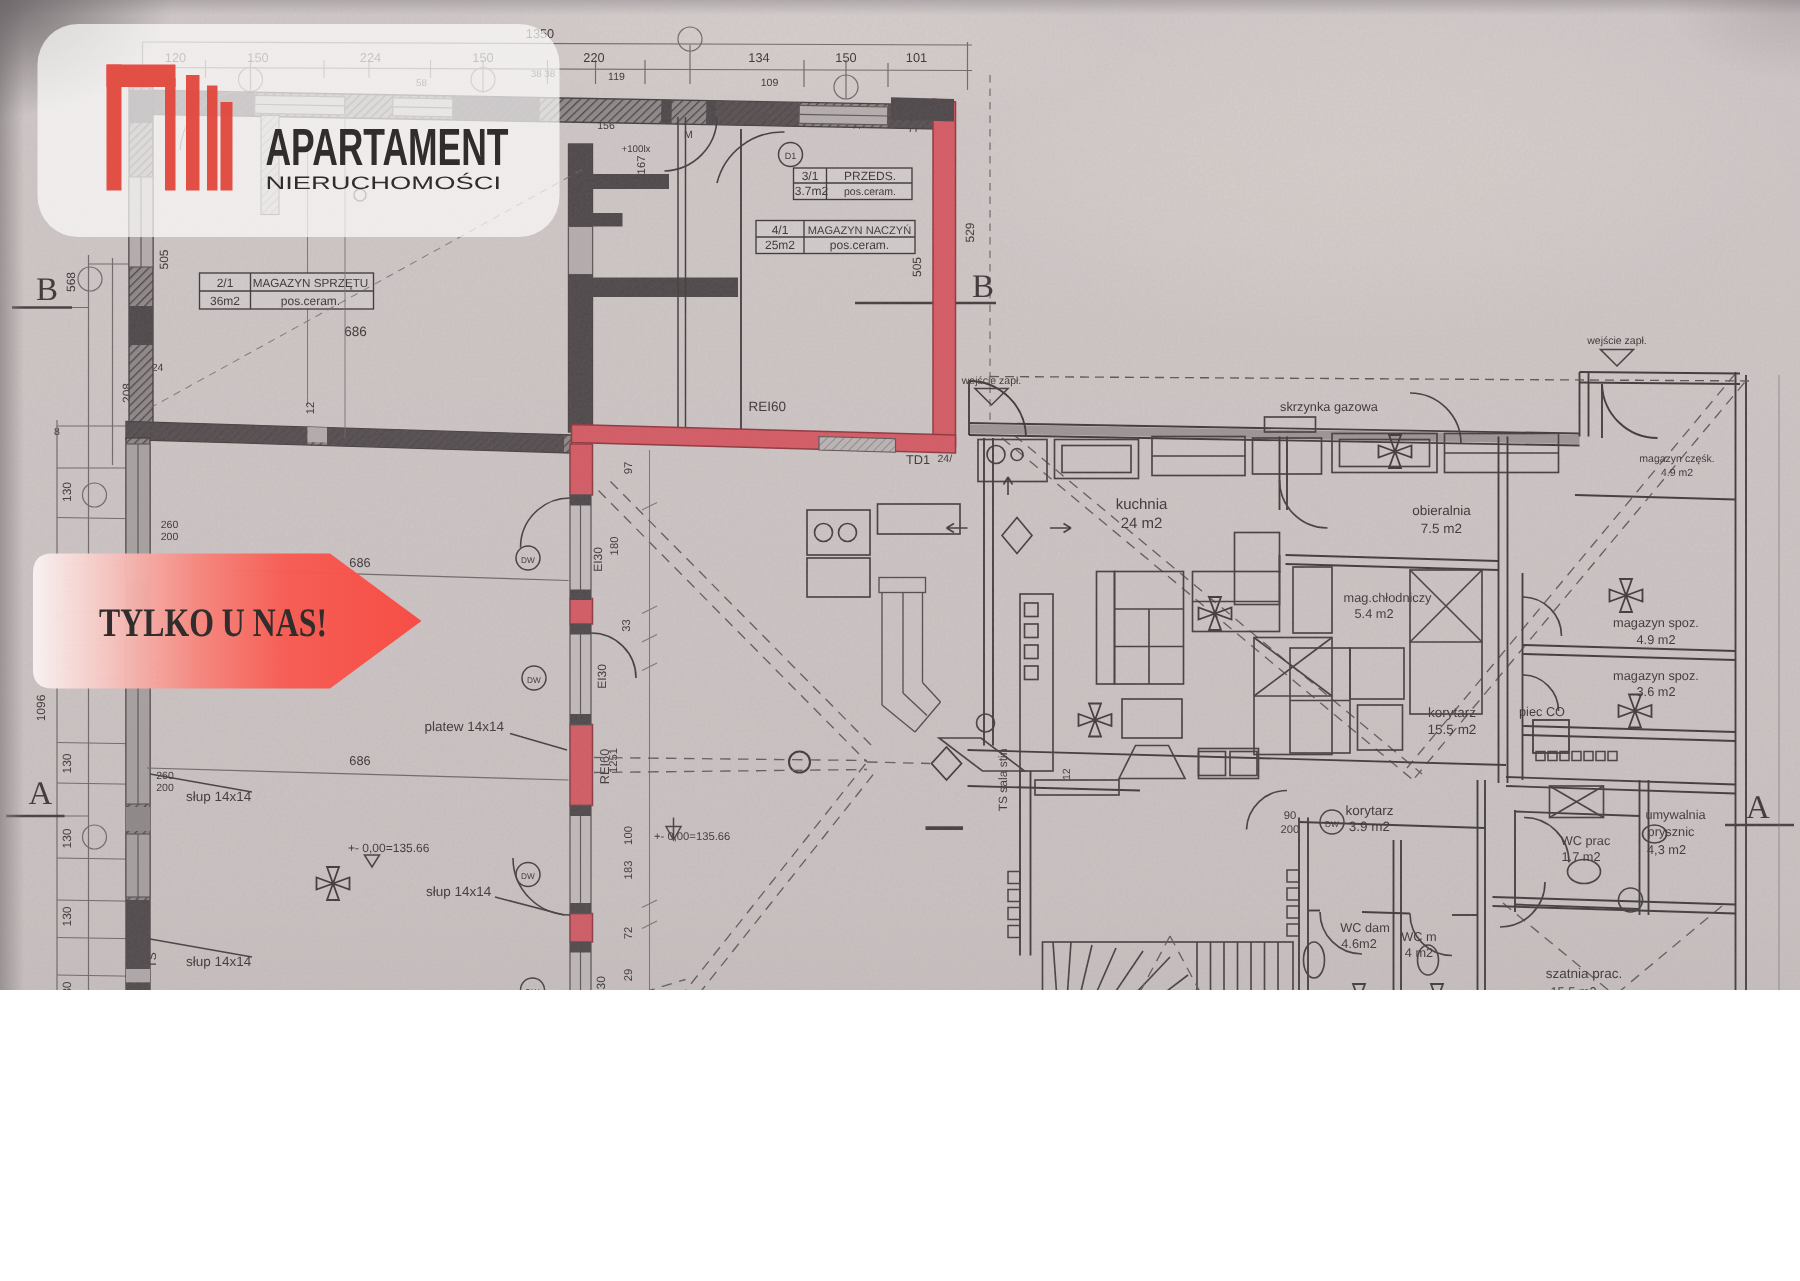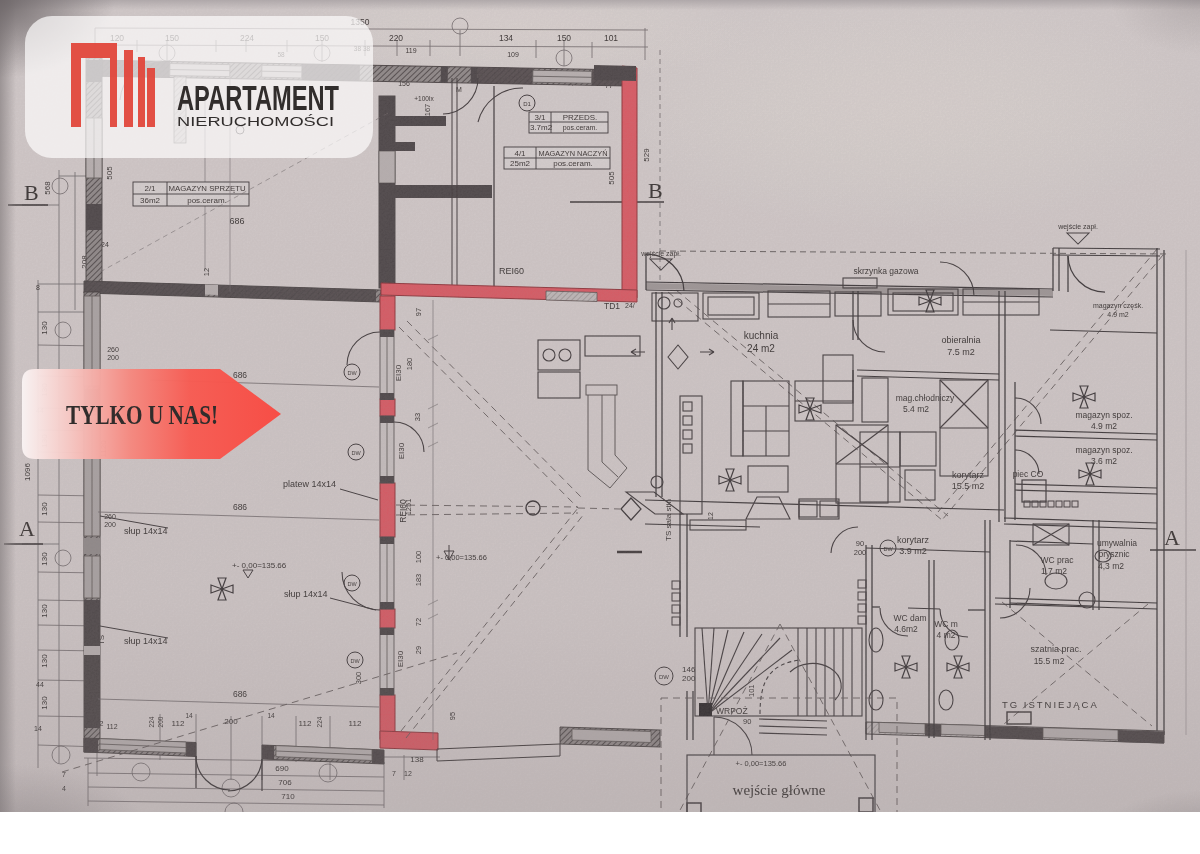--- a/index.html
+++ b/index.html
@@ -1,16 +1,16 @@
 <!DOCTYPE html>
 <html><head>
 <meta charset="utf-8">
 <style>
 html,body{margin:0;padding:0}
-.page{position:relative;width:1200px;height:812px;overflow:hidden;background:#14b8a6;font-family:"Liberation Sans",sans-serif}
+.page{position:relative;width:1200px;height:660px;overflow:hidden;background:#14b8a6;font-family:"Liberation Sans",sans-serif}
 svg text{fill:#312d2c}
 </style>
 </head>
 <body>
 <div class="page">
 <svg width="1200" height="854" viewBox="0 0 1200 854" xmlns="http://www.w3.org/2000/svg">
 <defs>
 <pattern id="h1" width="4" height="4" patternUnits="userSpaceOnUse" patternTransform="rotate(45)">
   <rect width="4" height="4" fill="#8d8787"></rect>
   <line x1="0" y1="0" x2="0" y2="4" stroke="#403b3c" stroke-width="1.7"></line>

